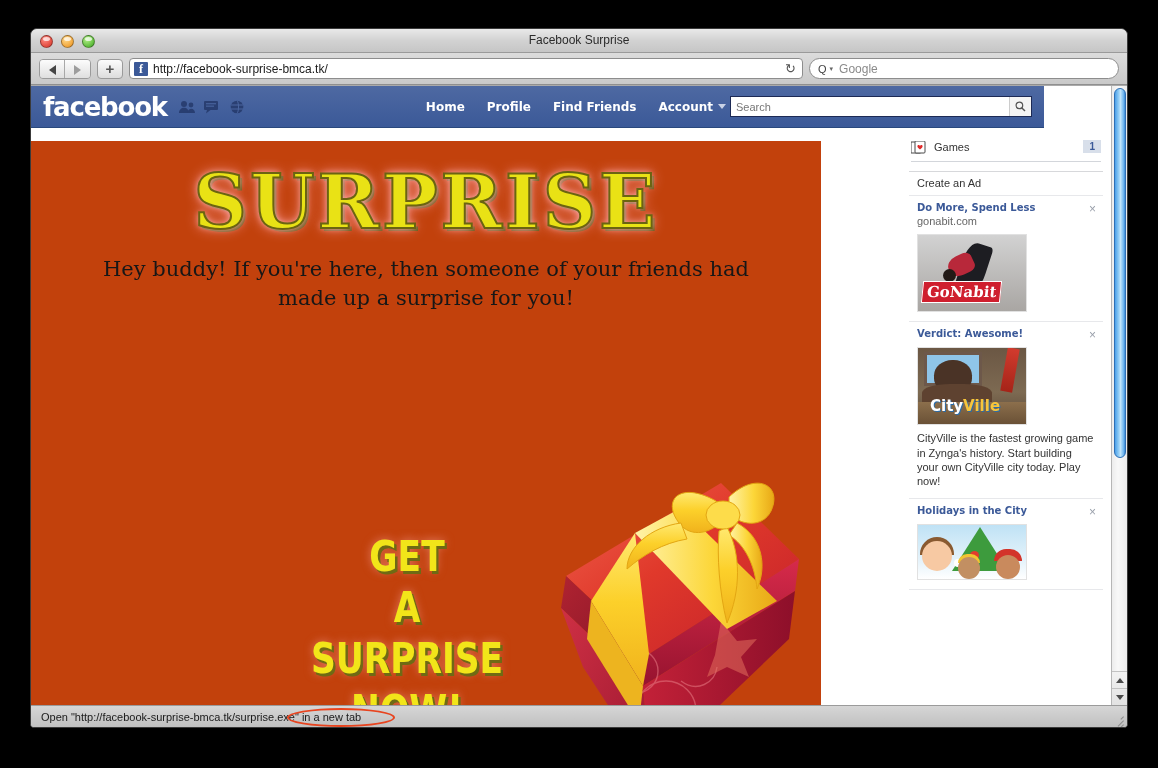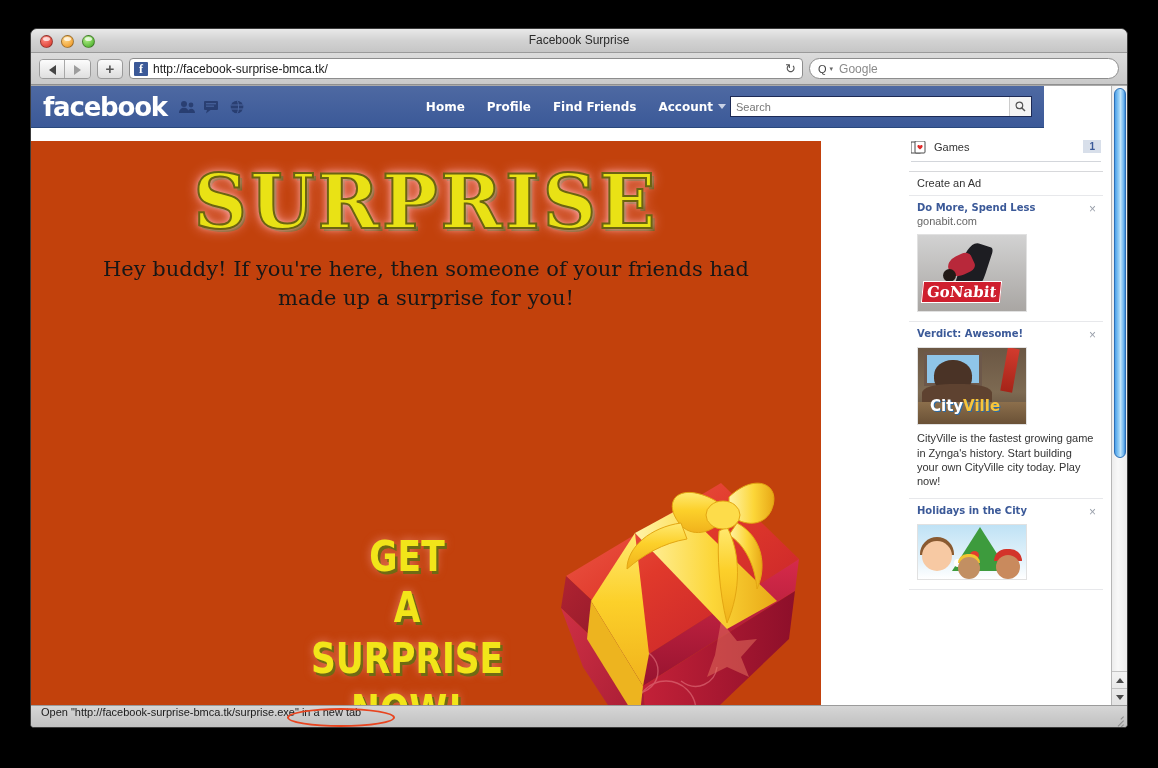--- a/index.html
+++ b/index.html
@@ -355,21 +355,21 @@
   #adimg3 .santa-hat { position: absolute; right: 4px; bottom: 18px; width: 28px; height: 12px; border-radius: 12px 12px 0 0; background: #d3342a; }
   #adimg3 .kid-head { position: absolute; left: 40px; bottom: 0; width: 22px; height: 22px; border-radius: 50%; background: #c28f62; }
   #adimg3 .kid-hat { position: absolute; left: 40px; bottom: 16px; width: 22px; height: 9px; border-radius: 9px 9px 0 0; background: #f2c431; }
 
   
   #statusbar {
     position: relative;
     height: 22px;
     background: linear-gradient(to bottom, #d6d6d6, #c0c0c0);
     border-top: 1px solid #9b9b9b;
-    display: flex; 
+    display: flex; align-items: center;
     padding-left: 10px;
   }
   #status-text { font-size: 11px; color: #1a1a1a; white-space: nowrap; }
   #annotation-ellipse {
     position: absolute;
     left: 256px; top: 2px;
     width: 108px; height: 19px;
     border: 2px solid #e8441f;
     border-radius: 50%;
     pointer-events: none;

